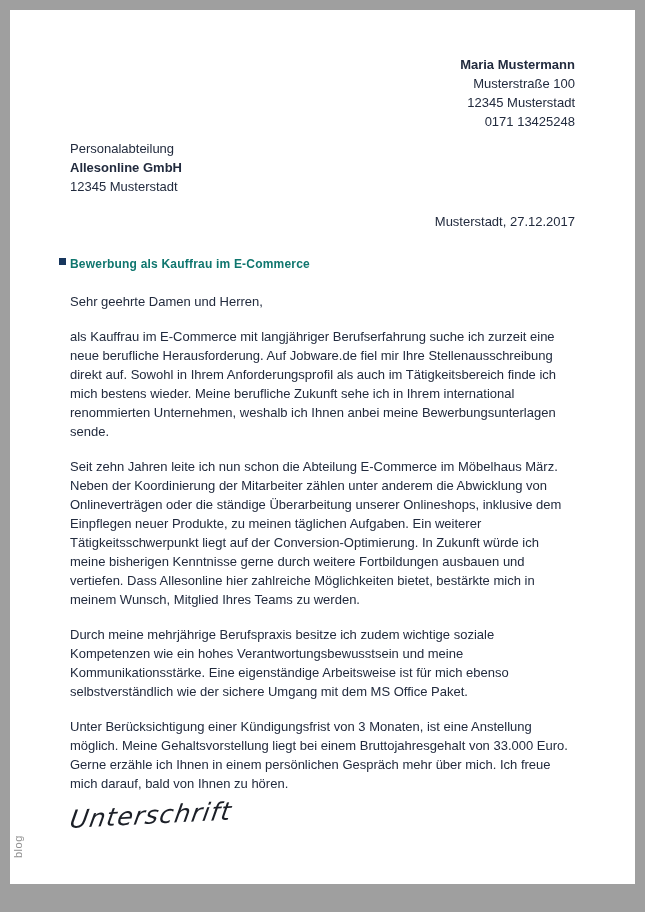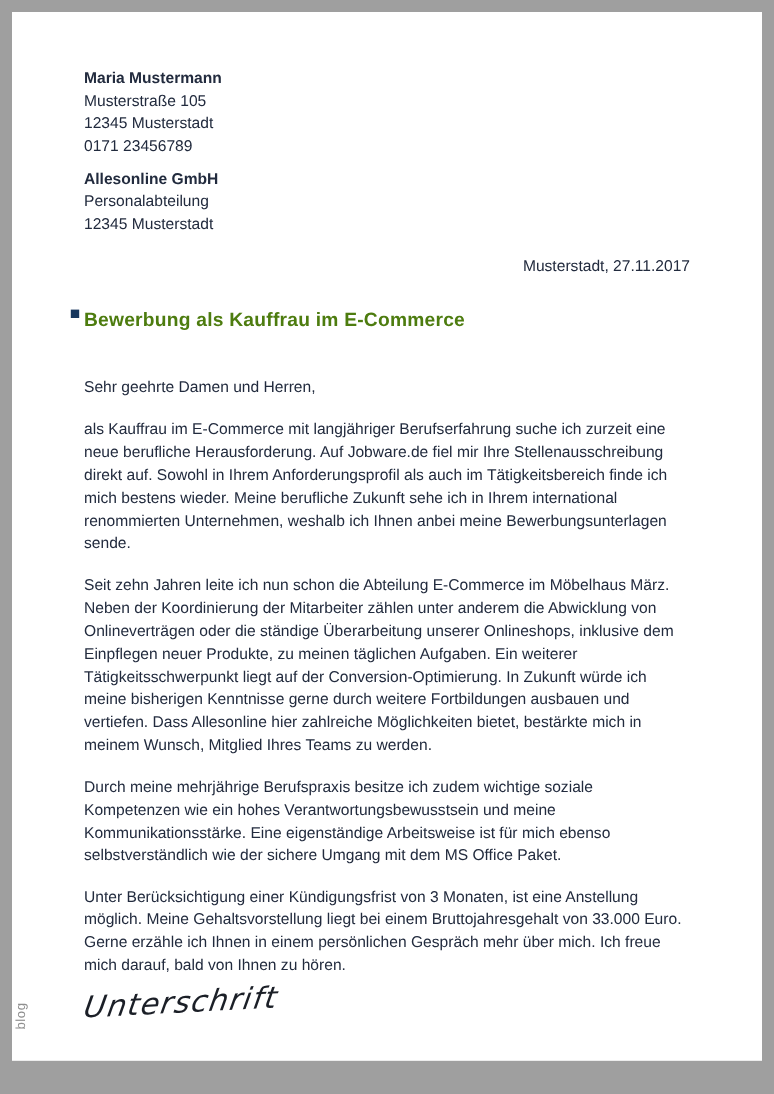--- a/index.html
+++ b/index.html
@@ -25,20 +25,21 @@
   }
   .content {
     position: relative;
     box-sizing: border-box;
     padding: 46px 60px 0 60px;
     color: #222b3e;
     font-size: 13px;
     line-height: 1.46;
   }
   .sender-block {
+    text-align: right;
     margin-bottom: 8px;
   }
   .sender-block .name {
     font-weight: bold;
   }
   .addr-line {
     display: block;
   }
   .recipient-block {
     text-align: left;
@@ -57,27 +58,27 @@
     margin-top: 24px;
   }
   .bullet-square {
     width: 7px;
     height: 7px;
     background: #17365d;
     margin: 2px 4px 0 -11px;
     flex: 0 0 auto;
   }
   .subject-text {
-    color: #4d7c0f;
-    font-size: 16px;
+    color: #0f766e;
+    font-size: 12px;
     font-weight: bold;
     letter-spacing: 0.2px;
   }
   .salutation {
-    margin-top: 35px;
+    margin-top: 20px;
   }
   .para {
     margin-top: 16px;
     text-align: left;
   }
   .closing {
     margin-top: 22px;
   }
   .signature {
     margin-top: 8px;
@@ -102,32 +103,32 @@
   }
 </style>
 </head>
 <body>
 
 <div class="page">
   <div class="content">
 
     <div class="sender-block">
       <span class="addr-line name">Maria Mustermann</span>
-      <span class="addr-line">Musterstraße 105</span>
+      <span class="addr-line">Musterstraße 100</span>
       <span class="addr-line">12345 Musterstadt</span>
-      <span class="addr-line">0171 23456789</span>
+      <span class="addr-line">0171 13425248</span>
     </div>
 
     <div class="recipient-block">
+      <span class="addr-line">Personalabteilung</span>
       <span class="addr-line name">Allesonline GmbH</span>
-      <span class="addr-line">Personalabteilung</span>
       <span class="addr-line">12345 Musterstadt</span>
     </div>
 
-    <div class="date-line">Musterstadt, 27.11.2017</div>
+    <div class="date-line">Musterstadt, 27.12.2017</div>
 
     <div class="subject-row">
       <div class="bullet-square"></div>
       <div class="subject-text">Bewerbung als Kauffrau im E-Commerce</div>
     </div>
 
     <div class="salutation">Sehr geehrte Damen und Herren,</div>
 
     <div class="para">als Kauffrau im E-Commerce mit langjähriger Berufserfahrung suche ich zurzeit eine neue berufliche Herausforderung. Auf Jobware.de fiel mir Ihre Stellenausschreibung direkt auf. Sowohl in Ihrem Anforderungsprofil als auch im Tätigkeitsbereich finde ich mich bestens wieder. Meine berufliche Zukunft sehe ich in Ihrem international renommierten Unternehmen, weshalb ich Ihnen anbei meine Bewerbungsunterlagen sende.</div>
     <div class="para">Seit zehn Jahren leite ich nun schon die Abteilung E-Commerce im Möbelhaus März. Neben der Koordinierung der Mitarbeiter zählen unter anderem die Abwicklung von Onlineverträgen oder die ständige Überarbeitung unserer Onlineshops, inklusive dem Einpflegen neuer Produkte, zu meinen täglichen Aufgaben. Ein weiterer Tätigkeitsschwerpunkt liegt auf der Conversion-Optimierung. In Zukunft würde ich meine bisherigen Kenntnisse gerne durch weitere Fortbildungen ausbauen und vertiefen. Dass Allesonline hier zahlreiche Möglichkeiten bietet, bestärkte mich in meinem Wunsch, Mitglied Ihres Teams zu werden.</div>

